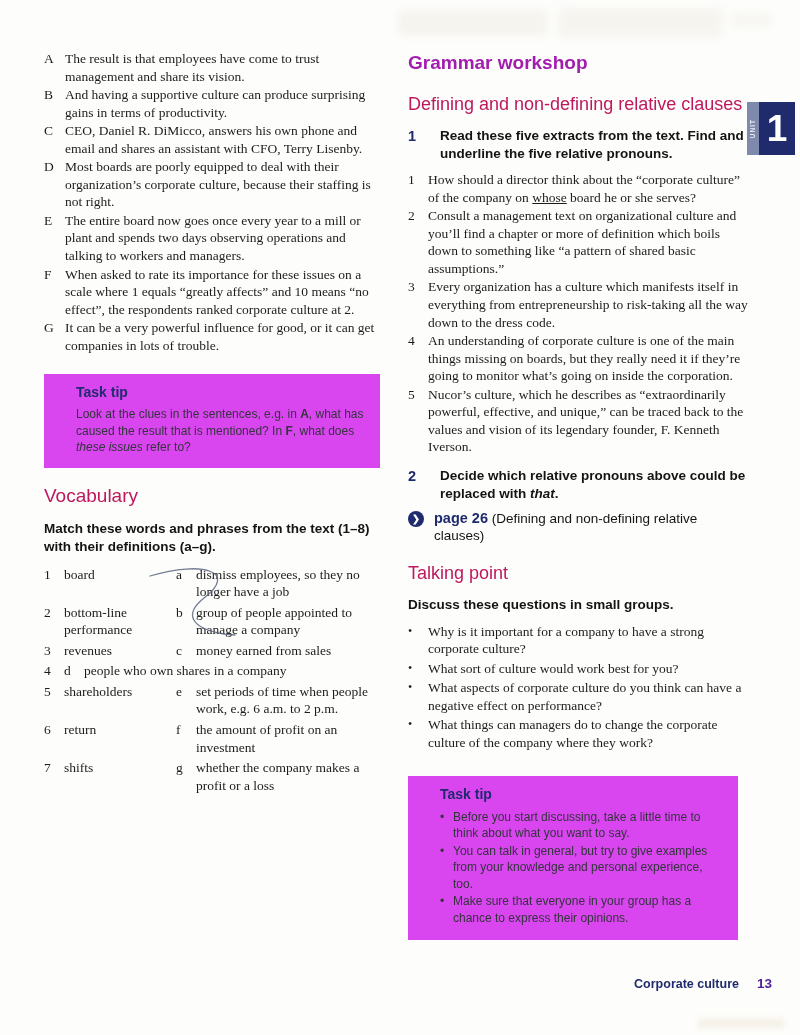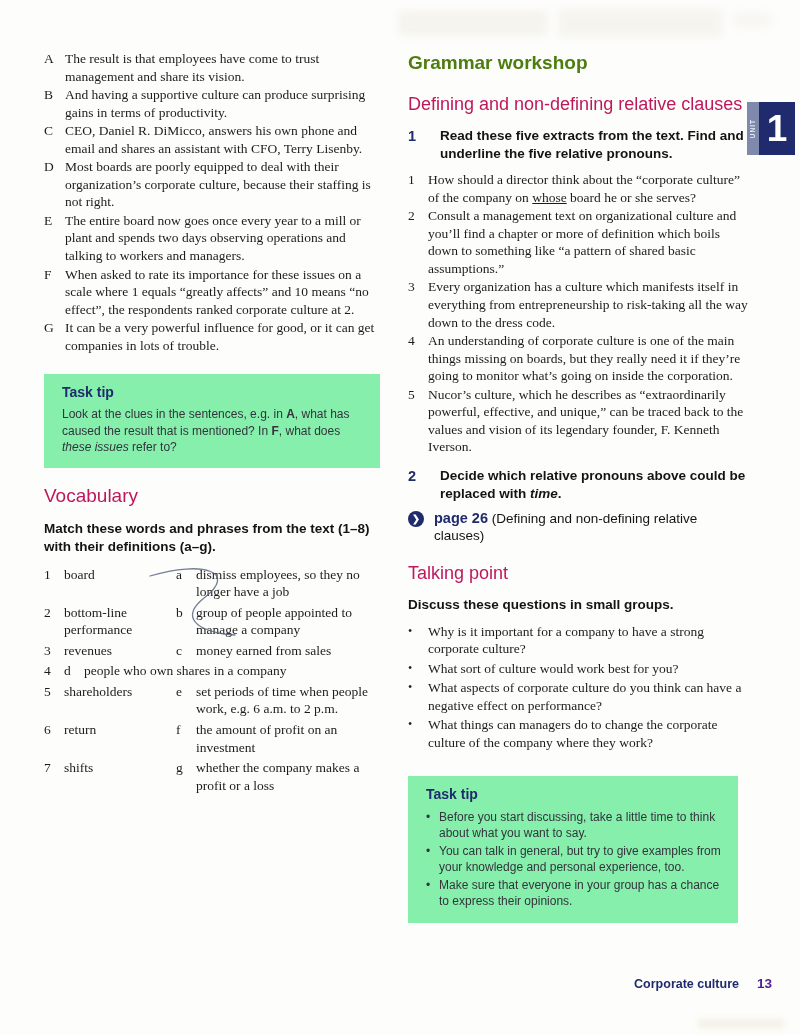--- a/index.html
+++ b/index.html
@@ -5,36 +5,36 @@
   html,body{margin:0;padding:0;}
   body{width:800px;height:1035px;background:#ffffff;font-family:"Liberation Sans",sans-serif;}
   .page{position:relative;width:800px;height:1035px;background:#fdfdfb;overflow:hidden;}
 
   
   .serif{font-family:"Liberation Serif","DejaVu Serif",serif;font-size:13.5px;line-height:1.3;color:#1c1c1c;}
   .sans{font-family:"Liberation Sans",sans-serif;}
   .b{font-weight:700;}
   .i{font-style:italic;}
   .u{text-decoration:underline;}
-  .heading-main{font:700 19px/1.2 "Liberation Sans",sans-serif;color:#4d7c0f;}
+  .heading-main{font:700 19px/1.2 "Liberation Sans",sans-serif;color:#a21caf;}
   .heading-sub{font:400 18px/1.25 "Liberation Sans",sans-serif;color:#be185d;}
   .instruction{font:700 13.5px/1.33 "Liberation Sans",sans-serif;color:#141414;}
   .num-blue{font:700 14.5px/1.3 "Liberation Sans",sans-serif;color:#1f2b6d;}
 
   
   .col-left{position:absolute;left:44px;top:50px;width:338px;}
   .col-right{position:absolute;left:408px;top:52px;width:342px;}
 
   
   .ag-item{display:flex;margin-bottom:1px;}
   .ag-letter{flex:none;width:21px;}
   .ag-text{flex:1;}
 
   
-  .tip-box{background:#86efac;padding:9px 14px 12px 18px;box-sizing:border-box;}
+  .tip-box{background:#d946ef;padding:9px 14px 12px 32px;box-sizing:border-box;}
   .tip-left{position:absolute;left:44px;top:374px;width:336px;}
   .tip-title{font:700 14px/1.3 "Liberation Sans",sans-serif;color:#1f2b6d;margin-bottom:5px;}
   .tip-body{font:400 12px/1.38 "Liberation Sans",sans-serif;color:#33343c;}
   .tip-bullet{display:flex;margin-bottom:1px;}
   .tip-bullet .dot{flex:none;width:13px;}
 
   
   .vocab{position:absolute;left:44px;top:484px;width:340px;}
   .vocab .heading-sub{font-size:19px;}
   .vocab .instruction{margin-top:12px;}
@@ -233,21 +233,21 @@
         </div>
 
         <div class="extract">
           <span class="enum serif">5</span>
           <span class="etext serif"><span>Nucor’s culture, which he describes as “extraordinarily powerful, effective, and unique,” can be traced back to the values and vision of its legendary founder, F. Kenneth Iverson.</span></span>
         </div>
       </div>
 
     <div class="exercise ex2">
       <span class="exnum num-blue">2</span>
-      <span class="exbody sans" style="font-size:13.5px;line-height:1.32;color:#141414;"><span class="b">Decide which relative pronouns above could be replaced with </span><span class="b i">time</span><span class="b">.</span></span>
+      <span class="exbody sans" style="font-size:13.5px;line-height:1.32;color:#141414;"><span class="b">Decide which relative pronouns above could be replaced with </span><span class="b i">that</span><span class="b">.</span></span>
     </div>
 
     <div class="page-ref">
       <span class="ref-icon">❯</span>
       <span class="ref-link">page 26</span><span> (Defining and non-defining relative clauses)</span>
     </div>
 
     <div class="heading-sub talking-heading">Talking point</div>
     <div class="instruction talking-instruction">Discuss these questions in small groups.</div>
     <div class="bullets">

